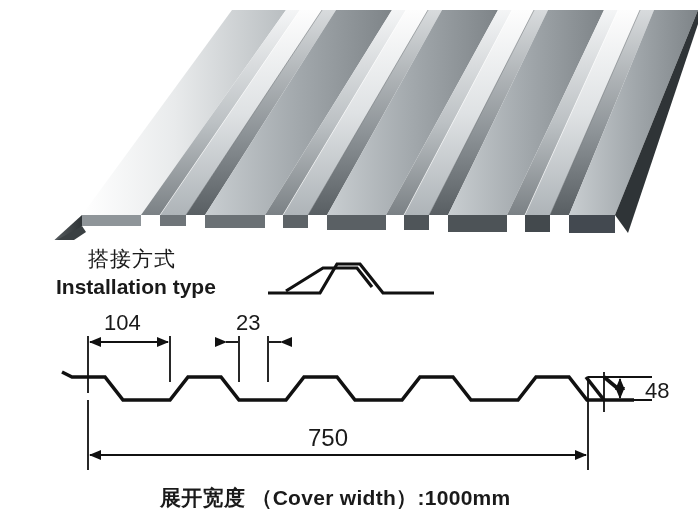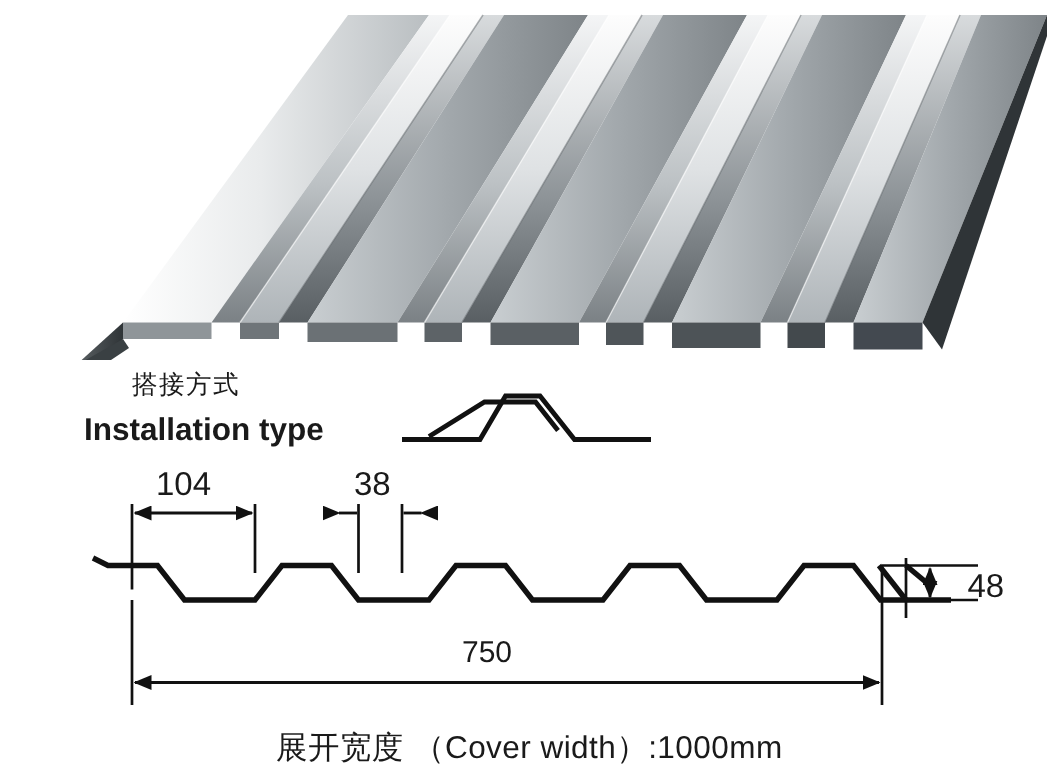--- a/index.html
+++ b/index.html
@@ -31,21 +31,21 @@
   }
   .txt {
     position: absolute;
     white-space: nowrap;
     font-family: "Liberation Sans", sans-serif;
     color: #1a1a1a;
   }
   #label-install-cn {
     left: 88px;
     top: 245px;
-    font-size: 17px;
+    font-size: 21px;
     letter-spacing: 1px;
   }
   #label-install-en {
     left: 56px;
     top: 275px;
     font-size: 21px;
     font-weight: bold;
   }
   #dim-125 {
     left: 104px;
@@ -53,33 +53,34 @@
     font-size: 22px;
   }
   #dim-29 {
     left: 236px;
     top: 310px;
     font-size: 22px;
   }
   #dim-750 {
     left: 308px;
     top: 424px;
-    font-size: 20px;
+    font-size: 24px;
     text-align: center;
   }
   #dim-35 {
     left: 645px;
     top: 378px;
     font-size: 22px;
   }
   #caption-cover-width {
-    left: 184px;
+    left: 160px;
     top: 484px;
     font-size: 21px;
     letter-spacing: 0.3px;
+    font-weight: bold;
   }
 </style>
 </head>
 <body>
 
 <svg id="sheet-photo" viewBox="0 0 698 240" preserveAspectRatio="none">
   <defs>
     <linearGradient id="gFaceA" x1="0" y1="0" x2="1" y2="0">
       <stop offset="0" stop-color="#ffffff"></stop>
       <stop offset="0.45" stop-color="#e9ebec"></stop>
@@ -214,19 +215,19 @@
     <line x1="620" y1="379" x2="620" y2="398" marker-start="url(#arrL)" marker-end="url(#arrR)"></line>
   </g>
 </svg>
 
 <div class="txt" id="label-install-cn">搭接方式</div>
 
 <div class="txt" id="label-install-en">Installation type</div>
 
 <div class="txt" id="dim-125">104</div>
 
-<div class="txt" id="dim-29">38</div>
+<div class="txt" id="dim-29">23</div>
 
 <div class="txt" id="dim-750">750</div>
 
 <div class="txt" id="dim-35">48</div>
 
 <div class="txt" id="caption-cover-width">展开宽度 （Cover width）:1000mm</div>
 
 </body></html>

